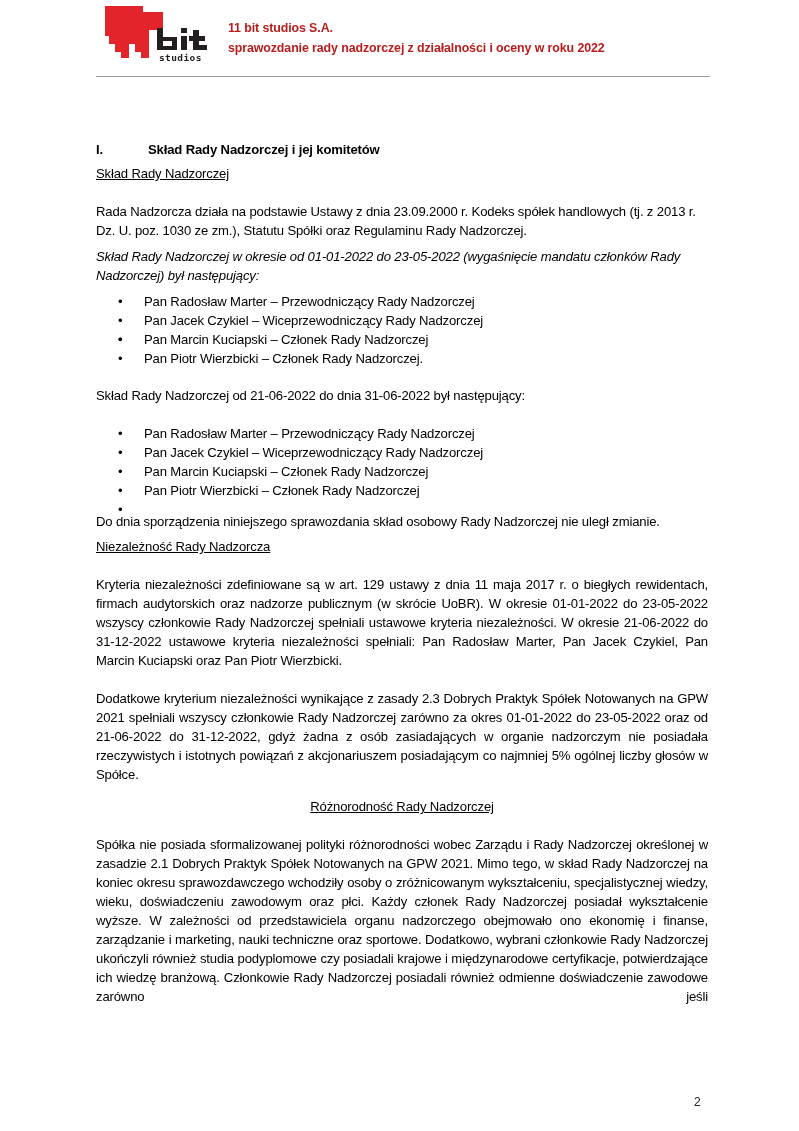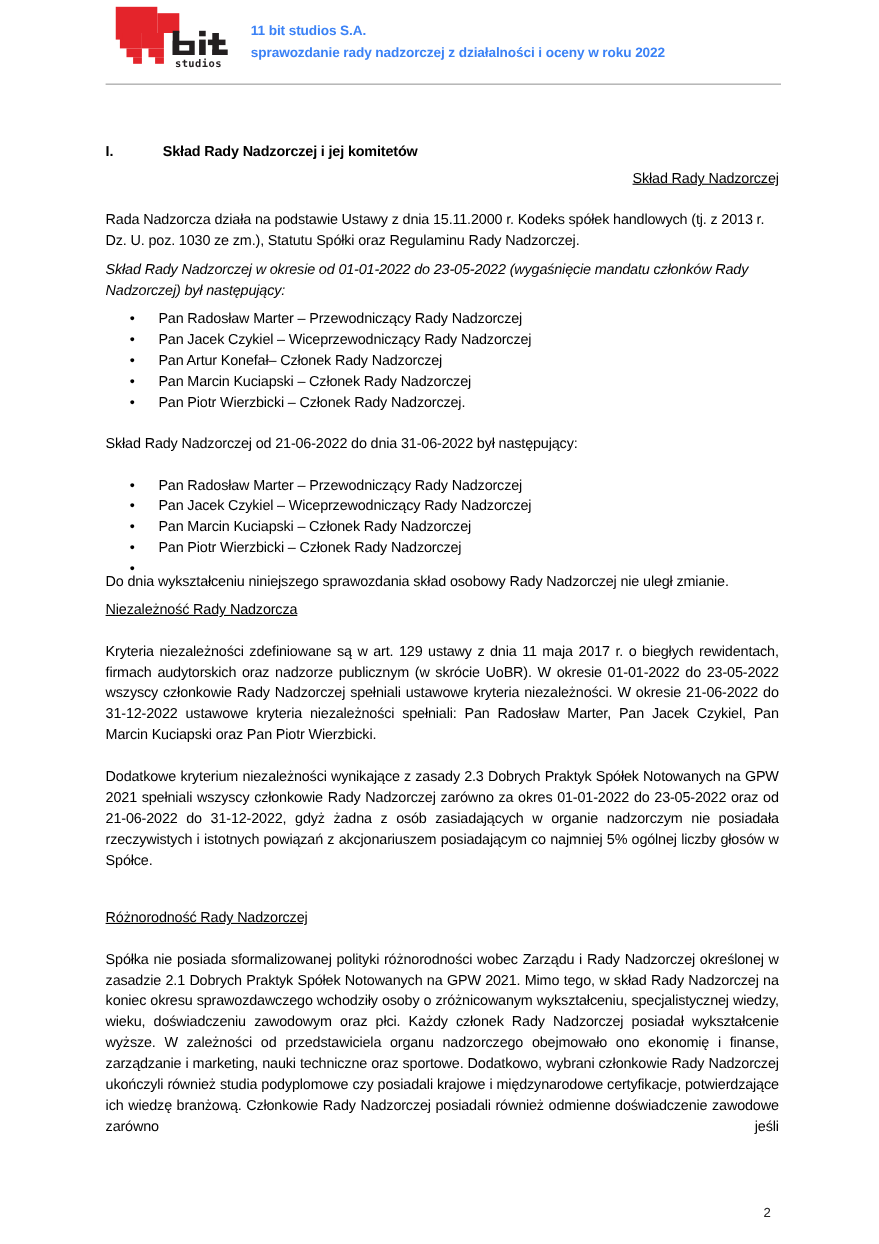--- a/index.html
+++ b/index.html
@@ -2,24 +2,24 @@
 <html><head>
   <meta charset="utf-8">
   <style>
     html, body { margin: 0; padding: 0; background: #ffffff; }
     body {
       width: 799px; height: 1131px; position: relative; overflow: hidden;
       font-family: "Liberation Sans", sans-serif; color: #000;
     }
     .header { position: absolute; left: 0; top: 0; width: 799px; height: 80px; }
     .logo { position: absolute; left: 105px; top: 6px; width: 112px; height: 58px; }
-    .hdr-text { position: absolute; left: 228px; top: 18px; font-weight: bold; font-size: 12.4px; line-height: 20px; color: #3b82f6; letter-spacing: -0.1px; }
+    .hdr-text { position: absolute; left: 228px; top: 18px; font-weight: bold; font-size: 12.4px; line-height: 20px; color: #b91c1c; letter-spacing: -0.1px; }
     .hdr-rule { position: absolute; left: 96px; right: 89px; top: 76px; height: 0; border-top: 1px solid #9a9a9a; }
 
-    .content { position: absolute; left: 96px; width: 612px; top: 128px; font-size: 13.1px; line-height: 19px; letter-spacing: -0.15px; }
+    .content { position: absolute; left: 96px; width: 612px; top: 140px; font-size: 13.1px; line-height: 19px; letter-spacing: -0.15px; }
     .section-heading { font-weight: bold; margin: 0; height: 22px; }
     .section-heading .num { display: inline-block; width: 52px; }
     .subheading { text-decoration: underline; margin: 0; }
     p { margin: 0; }
     .justify { text-align: justify; }
     ul.bullets { list-style: none; margin: 0; padding: 0; }
     ul.bullets li { position: relative; padding-left: 48px; line-height: 19px; }
     ul.bullets li .dot { position: absolute; left: 22px; top: 0; }
 
     .page-number { position: absolute; left: 694px; top: 1095px; font-size: 12px; color: #222; }
@@ -59,50 +59,50 @@
     <div>sprawozdanie rady nadzorczej z działalności i oceny w roku 2022</div>
   </div>
   <div class="hdr-rule"></div>
 </div>
 
 <div class="content">
   <div class="section-heading">
     <span class="num">I.</span><span>Skład Rady Nadzorczej i jej komitetów</span>
   </div>
 
-  <p class="subheading" style="margin-top:2px;text-align:right;">Skład Rady Nadzorczej</p>
+  <p class="subheading" style="margin-top:2px;">Skład Rady Nadzorczej</p>
 
-  <p style="margin-top:19px;">Rada Nadzorcza działa na podstawie Ustawy z dnia 15.11.2000 r. Kodeks spółek handlowych (tj. z 2013 r. Dz. U. poz. 1030 ze zm.), Statutu Spółki oraz Regulaminu Rady Nadzorczej.</p>
+  <p style="margin-top:19px;">Rada Nadzorcza działa na podstawie Ustawy z dnia 23.09.2000 r. Kodeks spółek handlowych (tj. z 2013 r. Dz. U. poz. 1030 ze zm.), Statutu Spółki oraz Regulaminu Rady Nadzorczej.</p>
 
   <p style="margin-top:7px;font-style:italic;">Skład Rady Nadzorczej w okresie od 01-01-2022 do 23-05-2022 (wygaśnięcie mandatu członków Rady Nadzorczej) był następujący:</p>
 
   <ul class="bullets" style="margin-top:7px;">
     <li><span class="dot">•</span><span>Pan Radosław Marter – Przewodniczący Rady Nadzorczej</span></li>
     <li><span class="dot">•</span><span>Pan Jacek Czykiel – Wiceprzewodniczący Rady Nadzorczej</span></li>
-    <li><span class="dot">•</span><span>Pan Artur Konefał– Członek Rady Nadzorczej</span></li>
+    <li><span class="dot">•</span></li>
     <li><span class="dot">•</span><span>Pan Marcin Kuciapski – Członek Rady Nadzorczej</span></li>
     <li><span class="dot">•</span><span>Pan Piotr Wierzbicki – Członek Rady Nadzorczej.</span></li>
   </ul>
 
   <p style="margin-top:18px;">Skład Rady Nadzorczej od 21-06-2022 do dnia 31-06-2022 był następujący:</p>
 
   <ul class="bullets" style="margin-top:19px;">
     <li><span class="dot">•</span><span>Pan Radosław Marter – Przewodniczący Rady Nadzorczej</span></li>
     <li><span class="dot">•</span><span>Pan Jacek Czykiel – Wiceprzewodniczący Rady Nadzorczej</span></li>
     <li><span class="dot">•</span><span>Pan Marcin Kuciapski – Członek Rady Nadzorczej</span></li>
     <li><span class="dot">•</span><span>Pan Piotr Wierzbicki – Członek Rady Nadzorczej</span></li>
     <li><span class="dot">•</span></li>
   </ul>
 
-  <p style="margin-top:12px;">Do dnia wykształceniu niniejszego sprawozdania skład osobowy Rady Nadzorczej nie uległ zmianie.</p>
+  <p style="margin-top:12px;">Do dnia sporządzenia niniejszego sprawozdania skład osobowy Rady Nadzorczej nie uległ zmianie.</p>
 
   <p class="subheading" style="margin-top:6px;">Niezależność Rady Nadzorcza</p>
 
   <p class="justify" style="margin-top:19px;">Kryteria niezależności zdefiniowane są w art. 129 ustawy z dnia 11 maja 2017 r. o biegłych rewidentach, firmach audytorskich oraz nadzorze publicznym (w skrócie UoBR). W okresie 01-01-2022 do 23-05-2022 wszyscy członkowie Rady Nadzorczej spełniali ustawowe kryteria niezależności. W okresie 21-06-2022 do 31-12-2022 ustawowe kryteria niezależności spełniali: Pan Radosław Marter, Pan Jacek Czykiel, Pan Marcin Kuciapski oraz Pan Piotr Wierzbicki.</p>
 
   <p class="justify" style="margin-top:19px;">Dodatkowe kryterium niezależności wynikające z zasady 2.3 Dobrych Praktyk Spółek Notowanych na GPW 2021 spełniali wszyscy członkowie Rady Nadzorczej zarówno za okres 01-01-2022 do 23-05-2022 oraz od 21-06-2022 do 31-12-2022, gdyż żadna z osób zasiadających w organie nadzorczym nie posiadała rzeczywistych i istotnych powiązań z akcjonariuszem posiadającym co najmniej 5% ogólnej liczby głosów w Spółce.</p>
 
-  <p class="subheading" style="margin-top:33px;">Różnorodność Rady Nadzorczej</p>
+  <p class="subheading" style="margin-top:13px;text-align:center;">Różnorodność Rady Nadzorczej</p>
 
   <p class="justify" style="margin-top:19px; text-align-last: justify;">Spółka nie posiada sformalizowanej polityki różnorodności wobec Zarządu i Rady Nadzorczej określonej w zasadzie 2.1 Dobrych Praktyk Spółek Notowanych na GPW 2021. Mimo tego, w skład Rady Nadzorczej na koniec okresu sprawozdawczego wchodziły osoby o zróżnicowanym wykształceniu, specjalistycznej wiedzy, wieku, doświadczeniu zawodowym oraz płci. Każdy członek Rady Nadzorczej posiadał wykształcenie wyższe. W zależności od przedstawiciela organu nadzorczego obejmowało ono ekonomię i finanse, zarządzanie i marketing, nauki techniczne oraz sportowe. Dodatkowo, wybrani członkowie Rady Nadzorczej ukończyli również studia podyplomowe czy posiadali krajowe i międzynarodowe certyfikacje, potwierdzające ich wiedzę branżową. Członkowie Rady Nadzorczej posiadali również odmienne doświadczenie zawodowe zarówno jeśli</p>
 </div>
 
 <div class="page-number">2</div>
 
 </body></html>

